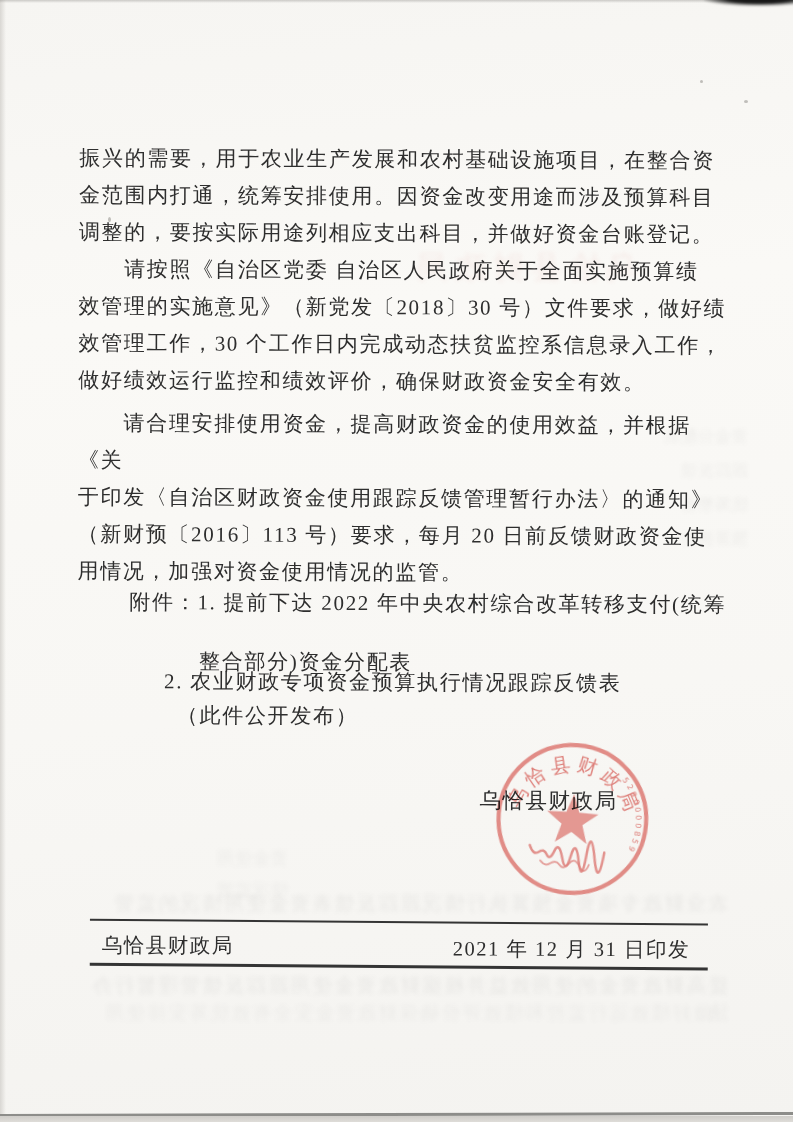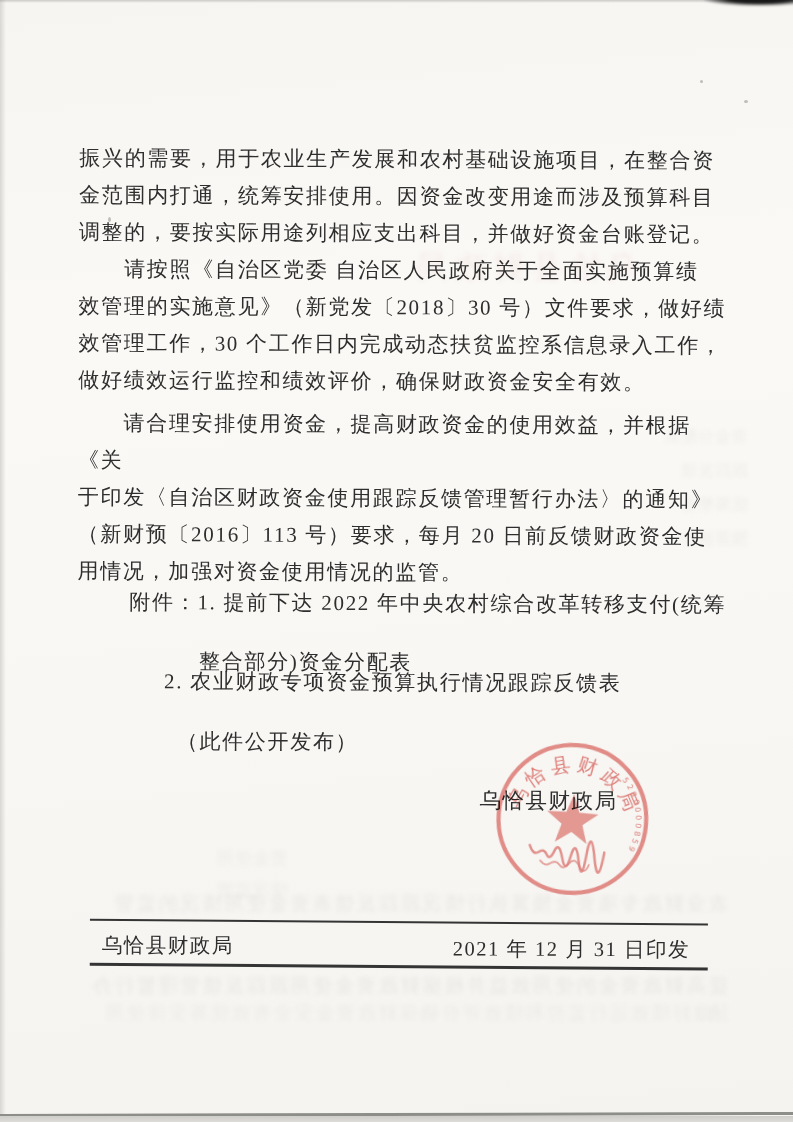--- a/index.html
+++ b/index.html
@@ -73,21 +73,21 @@
 效管理工作，30 个工作日内完成动态扶贫监控系信息录入工作，
 做好绩效运行监控和绩效评价，确保财政资金安全有效。</div>
     <div class="para" style="top:406px;">　　请合理安排使用资金，提高财政资金的使用效益，并根据《关
 于印发〈自治区财政资金使用跟踪反馈管理暂行办法〉的通知》
 （新财预〔2016〕113 号）要求，每月 20 日前反馈财政资金使
 用情况，加强对资金使用情况的监管。</div>
 
     <div class="att-line" style="left:130px;top:585px;">附件：1. 提前下达 2022 年中央农村综合改革转移支付(统筹</div>
     <div class="att-line" style="left:200px;top:624px;margin-top:20px;">整合部分)资金分配表</div>
     <div class="att-line" style="left:165px;top:664px;">2. 农业财政专项资金预算执行情况跟踪反馈表</div>
-    <div class="att-line" style="left:178px;top:724px;">（此件公开发布）</div>
+    <div class="att-line" style="left:178px;top:698px;">（此件公开发布）</div>
 
     <div class="sig" style="left:481px;top:782px;">乌恰县财政局</div>
 
     <svg class="seal" viewBox="0 0 150 150">
       <defs>
         <path id="arcTop" d="M 22 82 A 53 53 0 0 1 128 82" fill="none"></path>
         <path id="arcRight" d="M 120 34 A 61 61 0 0 1 112 124" fill="none"></path>
       </defs>
       <circle cx="75" cy="75" r="71" fill="none" stroke="#d96a64" stroke-width="4" opacity=".9"></circle>
       <text font-size="19" fill="#d96a64" letter-spacing="4.5" font-family="'Liberation Serif','DejaVu Serif',serif">

